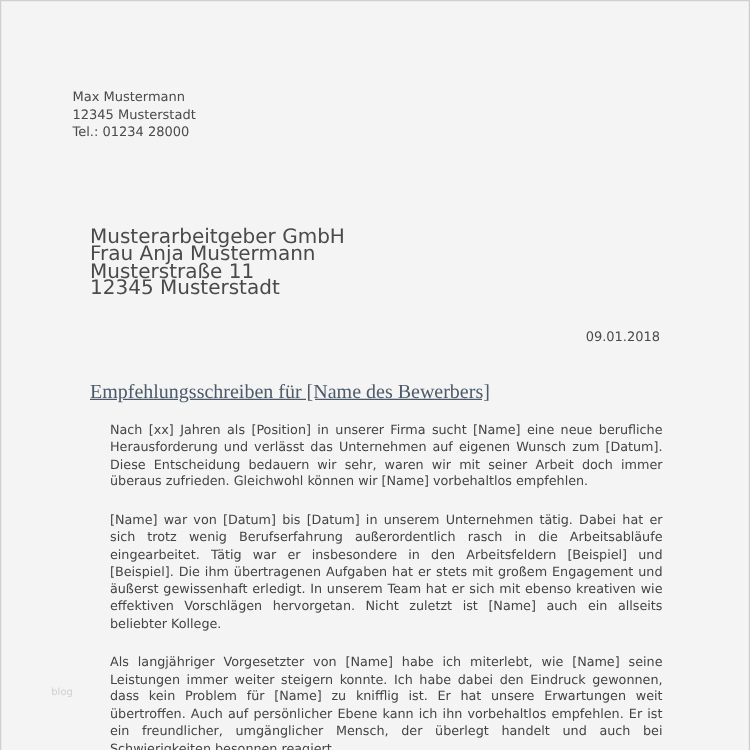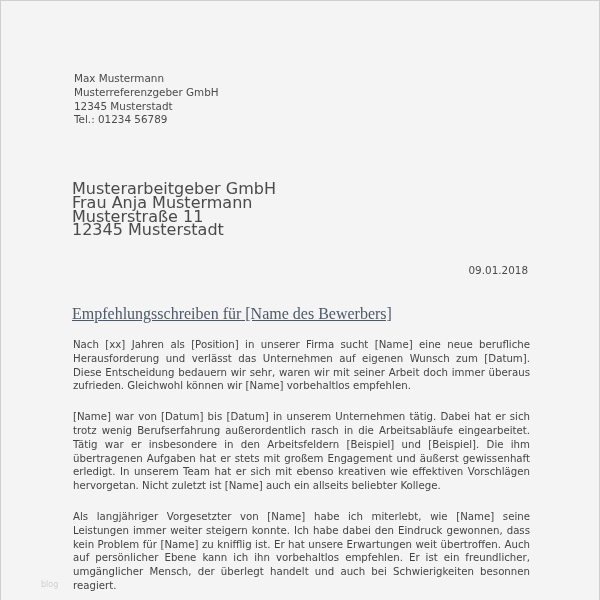--- a/index.html
+++ b/index.html
@@ -18,21 +18,21 @@
       height: 600px;
       background: #f4f4f4;
       border: 1px solid #cfcfcf;
       border-bottom: none;
       overflow: hidden;
       font-family: "DejaVu Sans", sans-serif;
       color: #444444;
     }
     .sender {
       position: absolute;
-      left: 73px;
+      left: 57px;
       top: 71px;
       font-size: 10.4px;
       line-height: 13.8px;
       color: #4a4a4a;
     }
     .recipient {
       position: absolute;
       left: 71px;
       top: 181px;
       font-size: 16px;
@@ -60,42 +60,40 @@
     .body {
       position: absolute;
       left: 71px;
       top: 337px;
       width: 458px;
       font-size: 10.2px;
       line-height: 13.8px;
       color: #444444;
     }
     .body p {
-      margin: 0 0 17px 1px;
+      margin: 0 0 17px 16px;
       text-align: justify;
     }
     .watermark {
       position: absolute;
       left: 40px;
       top: 548px;
       font-size: 8px;
       color: #d0d0d0;
-      margin-top: 31px;
     }
   </style>
 </head>
 <body>
 
 <div class="page">
 
   <div class="sender">
     <span class="line">Max Mustermann</span>
-    <span class="line">Musterreferenzgeber GmbH</span>
     <span class="line">12345 Musterstadt</span>
-    <span class="line">Tel.: 01234 56789</span>
+    <span class="line">Tel.: 01234 28000</span>
   </div>
 
   <div class="recipient">
     <span class="line">Musterarbeitgeber GmbH</span>
     <span class="line">Frau Anja Mustermann</span>
     <span class="line">Musterstraße 11</span>
     <span class="line">12345 Musterstadt</span>
   </div>
 
   <div class="date">09.01.2018</div>

